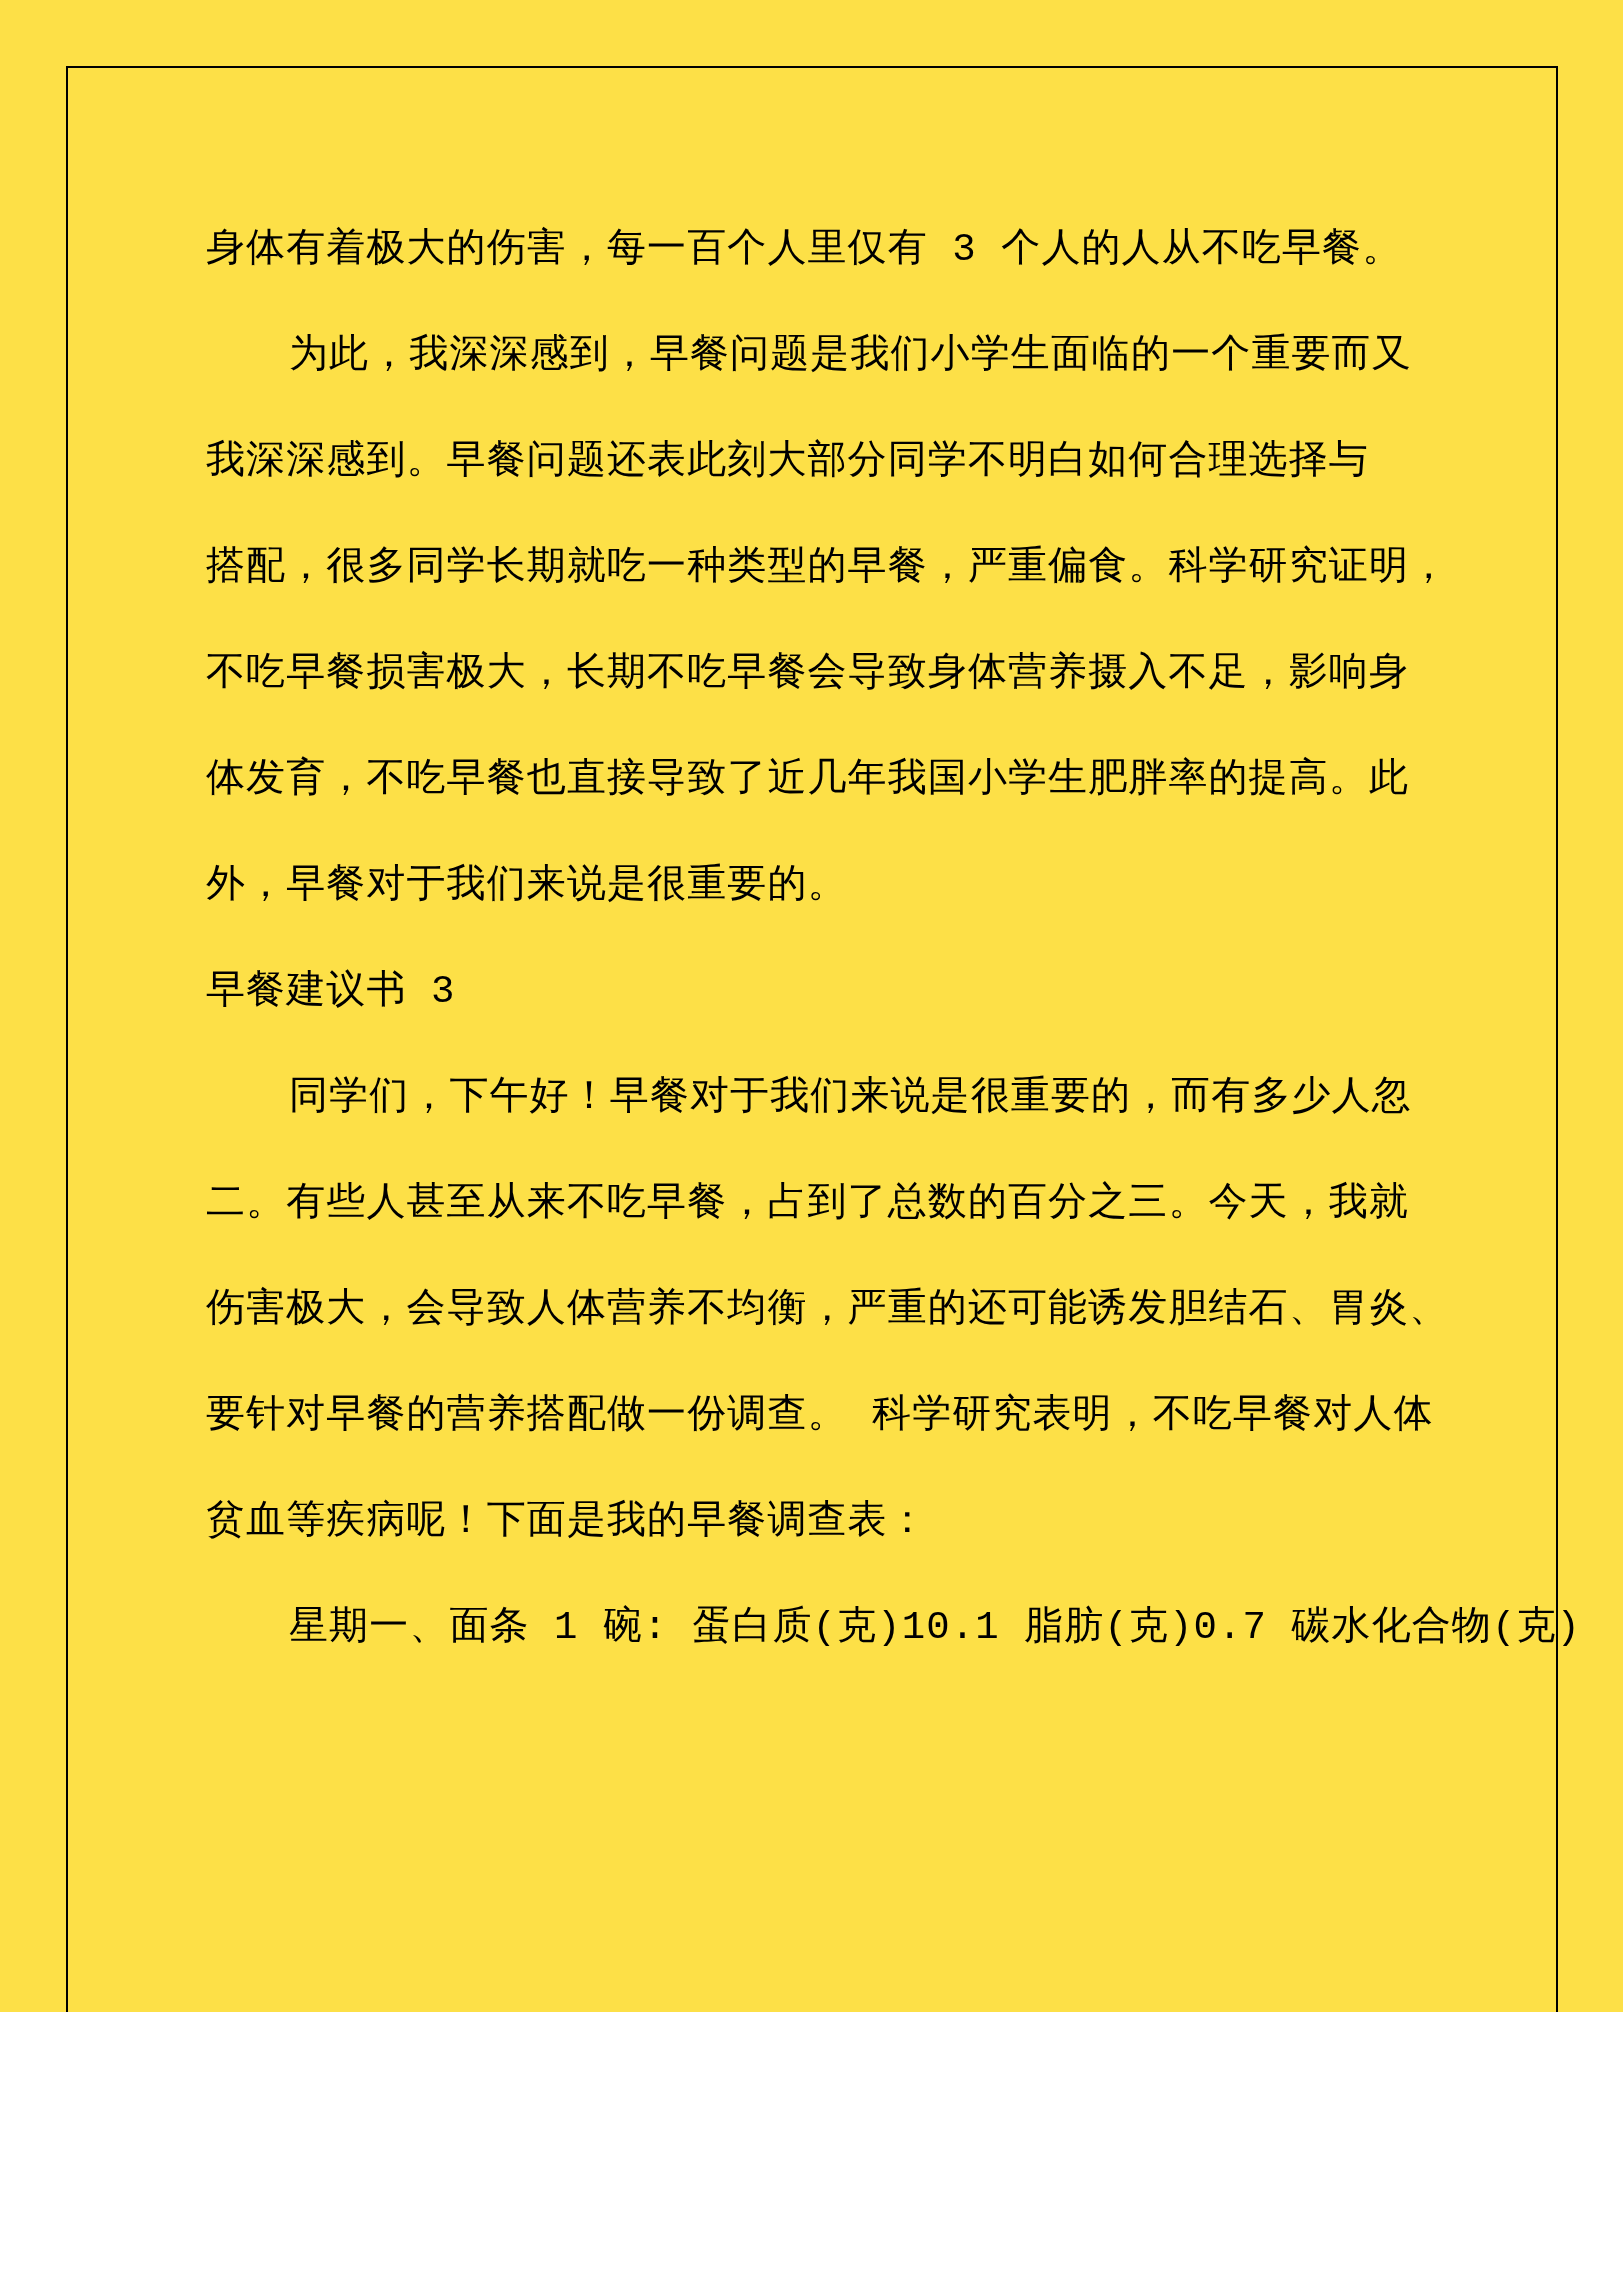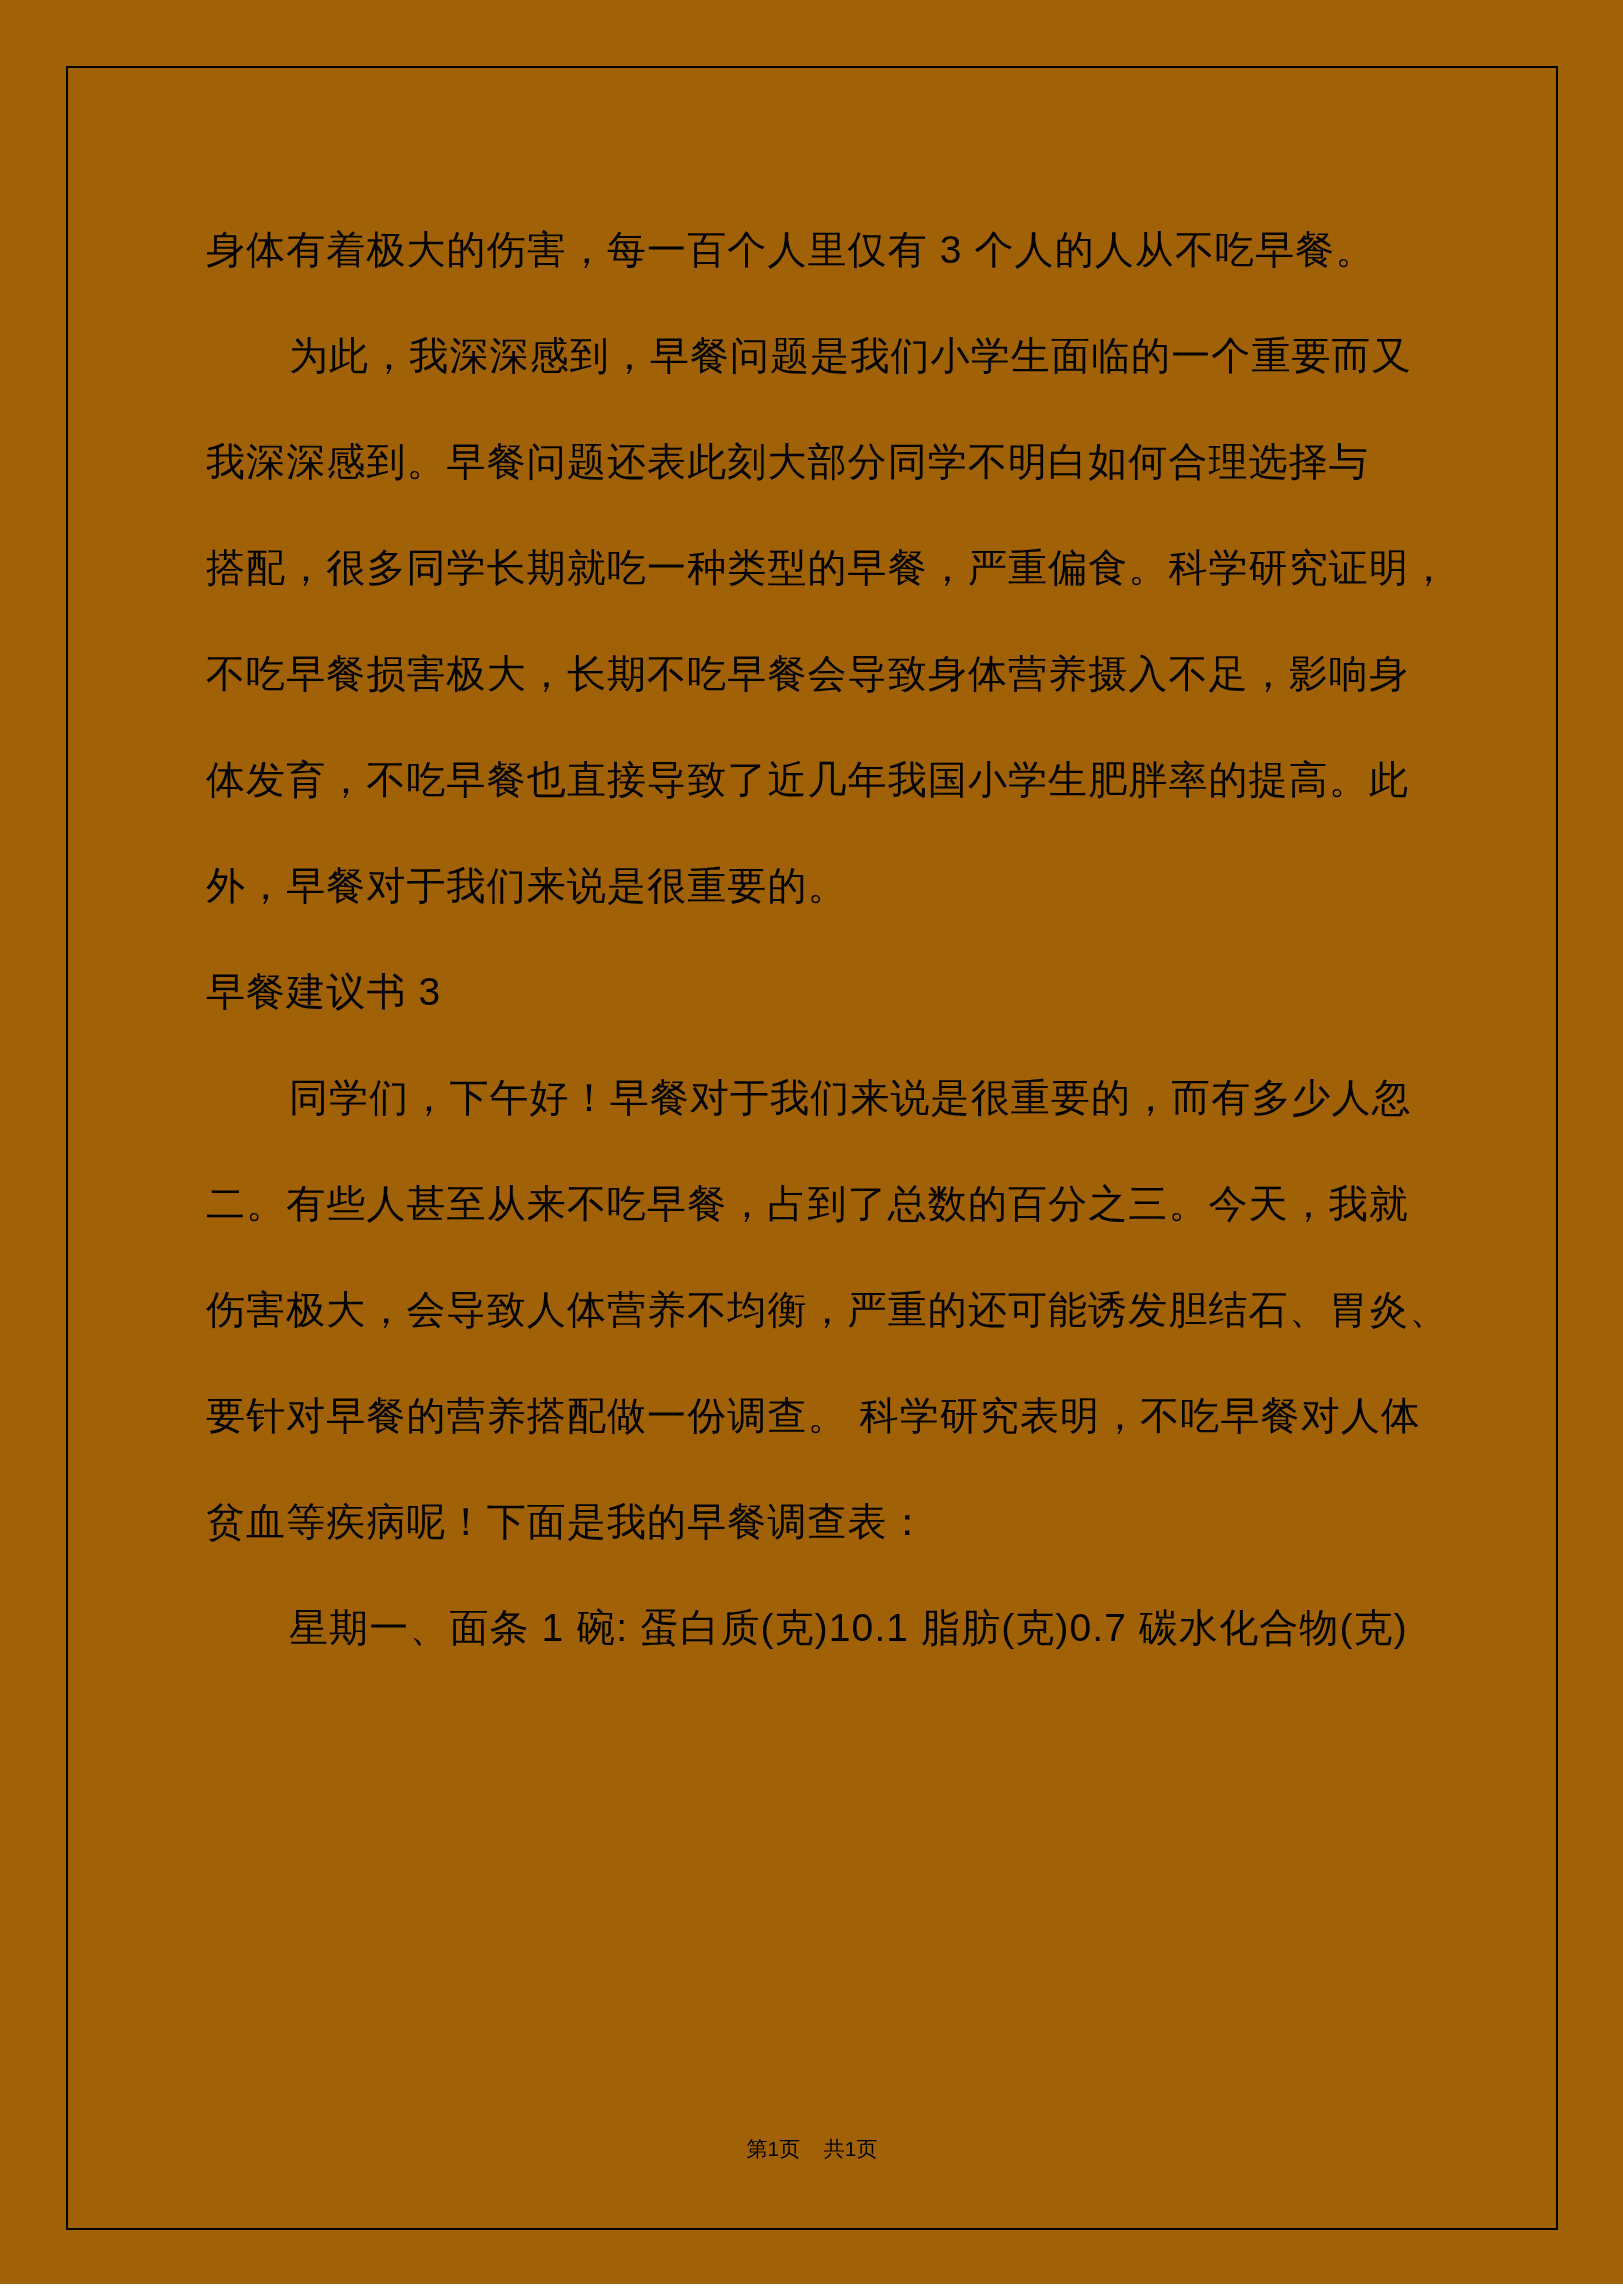--- a/index.html
+++ b/index.html
@@ -3,24 +3,24 @@
 <meta charset="utf-8">
 <style>
   html, body {
     margin: 0;
     padding: 0;
     background: #ffffff;
   }
   .page {
     position: relative;
     width: 1623px;
-    height: 2284px;
-    background: #a16207;
+    height: 2012px;
+    background: #fde047;
     color: #000000;
-    font-family: Liberation Sans, sans-serif;
+    font-family: Liberation Mono, monospace;
     overflow: hidden;
   }
   .frame {
     position: absolute;
     left: 66px;
     top: 66px;
     width: 1492px;
     height: 2164px;
     border: 2.2px solid #000000;
     box-sizing: border-box;

